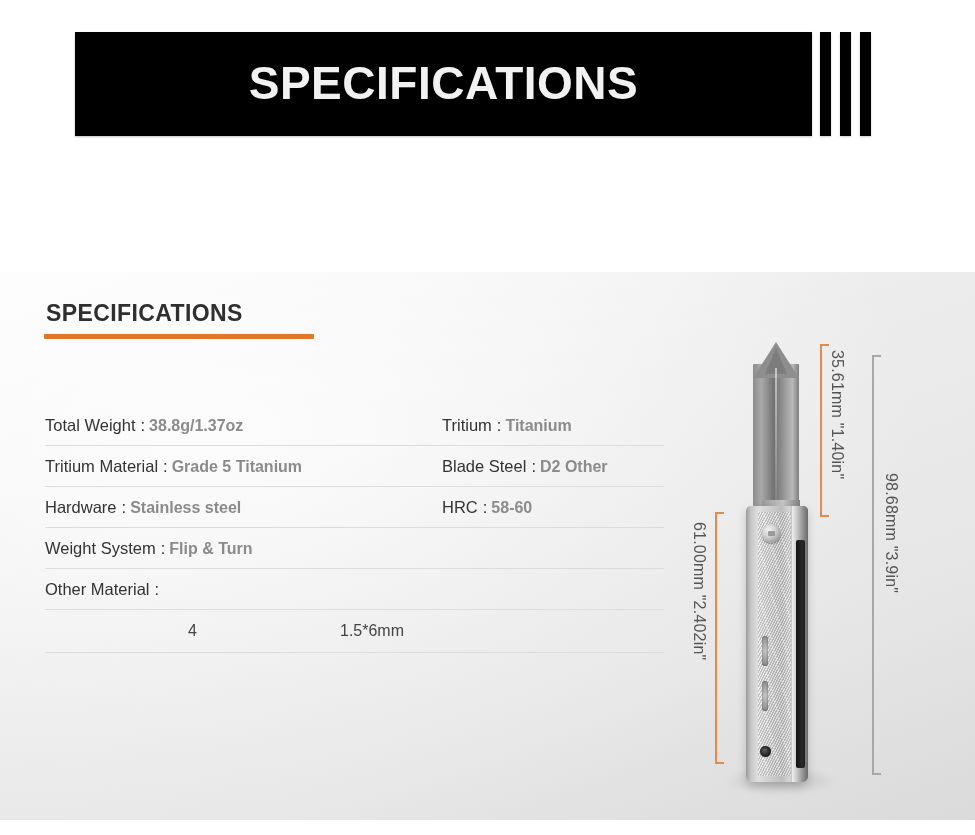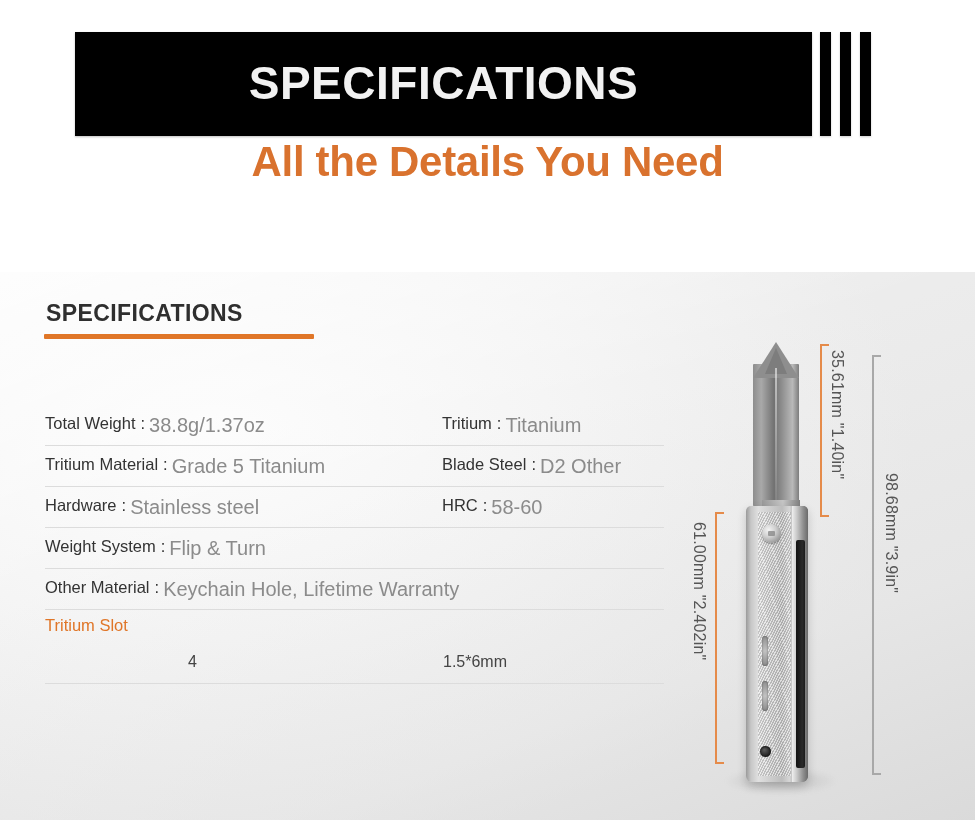--- a/index.html
+++ b/index.html
@@ -123,38 +123,39 @@
   }
   .spec-row {
     position: relative;
     display: flex;
     align-items: center;
     height: 40px;
     border-bottom: 1px solid #dcdcdc;
   }
   .spec-cell {
     display: flex;
-    align-items: flex-start;
+    align-items: flex-end;
     white-space: nowrap;
   }
   .spec-cell.col1 { width: 397px; }
   .spec-cell.col2 { flex: 1; }
   .spec-label {
     font-size: 16.5px;
     color: #333333;
     font-weight: normal;
   }
   .spec-colon {
     font-size: 16.5px;
     color: #333333;
     margin: 0 4px 0 5px;
   }
   .spec-value {
-    font-size: 20px;
+    font-size: 16px;
     color: #8b8b8b;
+    font-weight: bold;
   }
 
   
   .tritium-head {
     position: relative;
     height: 31px;
     display: flex;
     align-items: center;
   }
   .tritium-title {
@@ -170,21 +171,20 @@
     border-bottom: 1px solid #dcdcdc;
   }
   .tritium-count {
     width: 295px;
     text-align: center;
     font-size: 16px;
     color: #444444;
   }
   .tritium-size {
     width: 270px;
-    text-align: center;
     font-size: 16px;
     color: #444444;
   }
 
   
   .product-area {
     position: absolute;
     left: 668px;
     top: 0;
     width: 307px;
@@ -366,21 +366,20 @@
     <div class="banner-black">
       <span class="banner-title">SPECIFICATIONS</span>
     </div>
     <div class="stripes">
       <span class="stripe"></span>
       <span class="stripe"></span>
       <span class="stripe"></span>
     </div>
   </div>
 
-  <div class="subtitle">All the Details You Need</div>
 </div>
 
 <div class="panel">
   <div class="panel-sheen"></div>
 
   <div class="section-title">SPECIFICATIONS</div>
   <div class="section-underline"></div>
 
   <div class="spec-table">
 
@@ -429,28 +428,24 @@
         <span class="spec-colon">:</span>
         <span class="spec-value">Flip &amp; Turn</span>
       </div>
       <div class="spec-cell col2"></div>
     </div>
 
     <div class="spec-row">
       <div class="spec-cell col1">
         <span class="spec-label">Other Material</span>
         <span class="spec-colon">:</span>
-        <span class="spec-value">Keychain Hole, Lifetime Warranty</span>
       </div>
       <div class="spec-cell col2"></div>
     </div>
 
-    <div class="tritium-head">
-      <span class="tritium-title">Tritium Slot</span>
-    </div>
 
     <div class="tritium-values">
       <span class="tritium-count">4</span>
       <span class="tritium-size">1.5*6mm</span>
     </div>
   </div>
 
   <div class="product-area">
 
     <div class="knife-shadow"></div>

